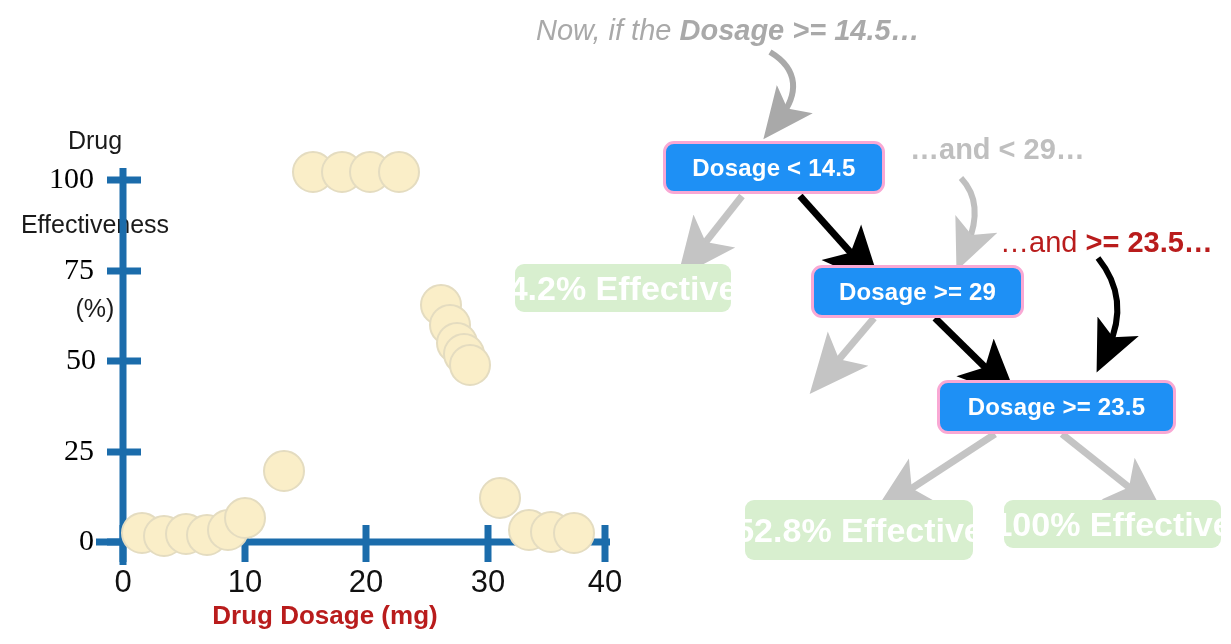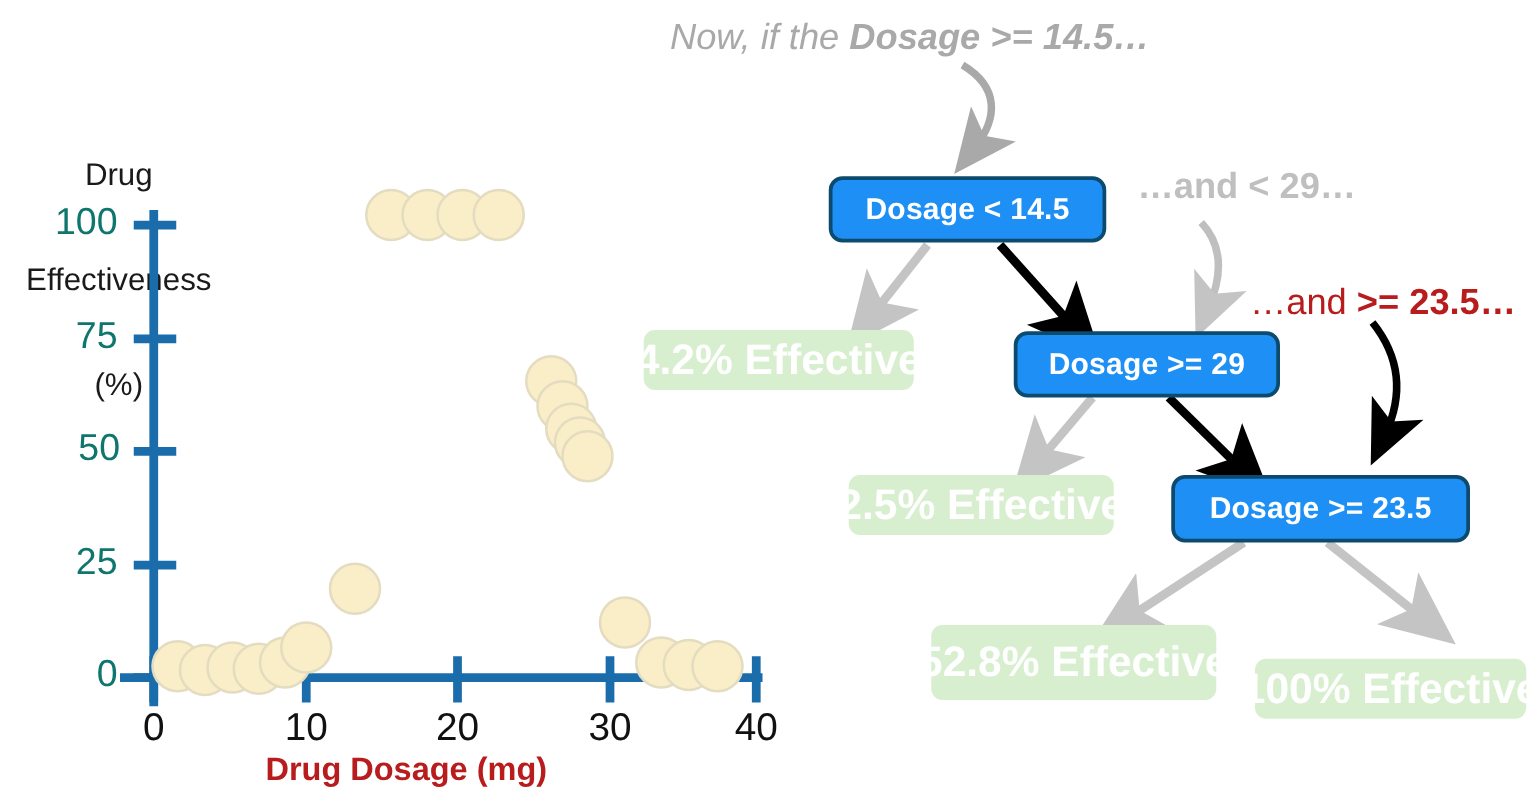--- a/index.html
+++ b/index.html
@@ -20,23 +20,24 @@
     position:absolute;
     text-align:center;
     font-size:25px;
     color:#1a1a1a;
     line-height:1.12;
     white-space:pre;
   }
   .ticklab{
     position:absolute;
     font-size:30px;
-    color:#0f766e;
+    color:#000000;
     text-align:right;
     white-space:nowrap;
+    font-family:Liberation Serif, serif;
   }
   .xticklab{
     position:absolute;
     font-size:31px;
     color:#111;
     text-align:center;
     white-space:nowrap;
   }
   .xtitle{
     position:absolute;
@@ -47,21 +48,21 @@
     font-weight:bold;
   }
 
   
   #tree{position:absolute;left:0;top:0;width:1231px;height:644px;}
   #tree svg.edges{position:absolute;left:0;top:0;pointer-events:none;}
 
   .node{
     position:absolute;
     background:#1e90f5;
-    border:3px solid #0c4a6e;
+    border:3px solid #f9a8d4;
     border-radius:11px;
     color:#ffffff;
     font-size:24px;
     font-weight:bold;
     display:flex;
     align-items:center;
     justify-content:center;
     box-sizing:border-box;
     white-space:nowrap;
     letter-spacing:0.2px;
@@ -207,20 +208,19 @@
     </div>
 
     <div class="node" style="left:663px; top:141px; width:222px; height:53px;">Dosage &lt; 14.5</div>
 
     <div class="node" style="left:811px; top:265px; width:213px; height:53px;">Dosage &gt;= 29</div>
 
     <div class="node" style="left:937px; top:380px; width:239px; height:54px;">Dosage &gt;= 23.5</div>
 
     <div class="leaf" style="left:515px; top:264px; width:216px; height:48px;">4.2% Effective</div>
 
-    <div class="leaf" style="left:679px; top:380px; width:212px; height:48px;">2.5% Effective</div>
 
     <div class="leaf" style="left:745px; top:500px; width:228px; height:60px;">52.8% Effective</div>
 
-    <div class="leaf" style="left:1004px; top:500px; width:217px; height:48px;margin-top:27px;">100% Effective</div>
+    <div class="leaf" style="left:1004px; top:500px; width:217px; height:48px;">100% Effective</div>
   </div>
 
 </div>
 
 </body></html>

